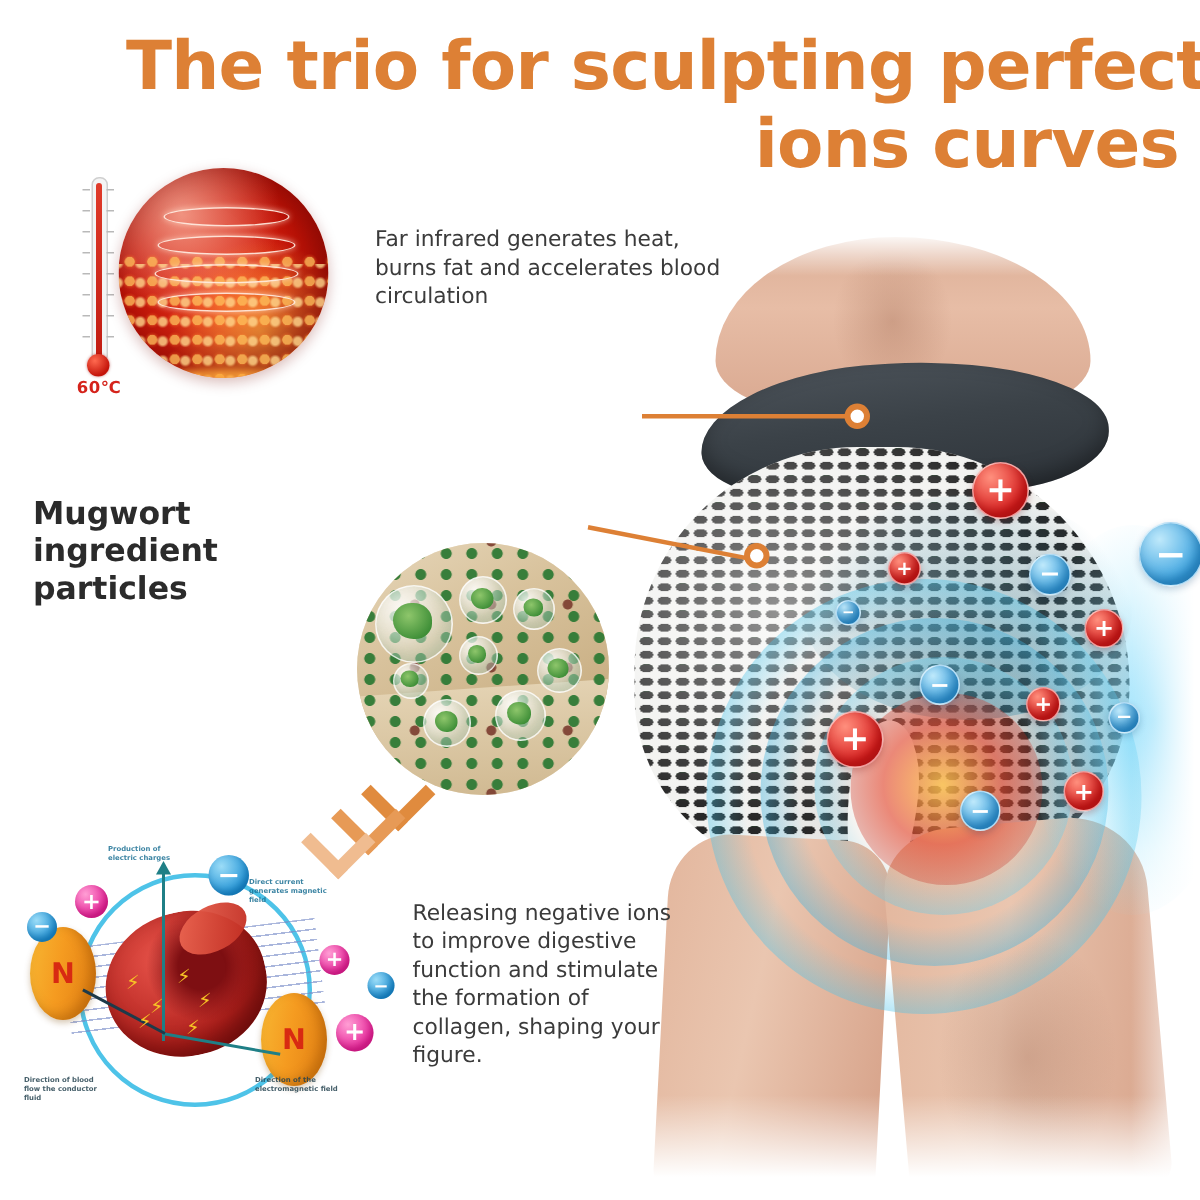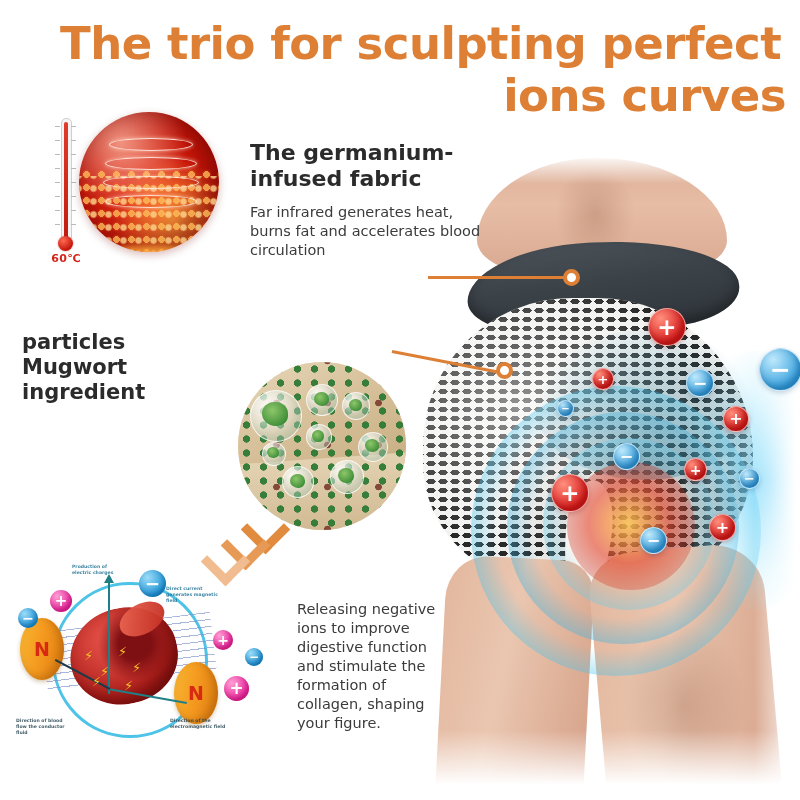--- a/index.html
+++ b/index.html
@@ -17,21 +17,21 @@
   .title-wrap{position:absolute;left:60px;top:18px;width:730px;text-align:right;z-index:40;}
   .title-line{
     font-family:"DejaVu Sans","Liberation Sans",sans-serif;
     font-weight:700;
     font-size:45px;
     line-height:52px;
     color:#DD8035;
     letter-spacing:-0.5px;
     white-space:nowrap;
   }
-  .title-line.l1{text-align:left;padding-right:4px;}
+  .title-line.l1{text-align:left;padding-right:4px;margin-left:24px;}
   .title-line.l2{text-align:right;padding-right:4px;}
 
   
   .heading{
     font-family:"DejaVu Sans","Liberation Sans",sans-serif;
     font-weight:700;color:#2b2b2b;
   }
   .body-text{
     font-family:"DejaVu Sans","Liberation Sans",sans-serif;
     color:#3b3b3b;font-weight:400;
@@ -43,21 +43,21 @@
   .blk-germ .body-text{font-size:14.5px;line-height:19px;margin-top:11px;}
 
   
   .blk-mug{position:absolute;left:22px;top:330px;width:230px;z-index:35;}
   .blk-mug .heading{font-size:21px;line-height:25px;}
   .blk-mug .body-text{font-size:14.5px;line-height:19px;margin-top:11px;}
 
   
   .blk-tour{position:absolute;left:275px;top:592px;width:180px;z-index:35;}
   .blk-tour .heading{font-size:21px;line-height:25px;letter-spacing:0.3px;}
-  .blk-tour .body-text{font-size:14.5px;line-height:19px;margin-top:8px;margin-left:22px;}
+  .blk-tour .body-text{font-size:14.5px;line-height:19px;margin-top:8px;}
 
   
   .thermo{position:absolute;left:46px;top:112px;width:40px;height:160px;z-index:30;}
   .thermo .tube{
     position:absolute;left:15px;top:6px;width:9px;height:122px;
     background:#f4f4f4;border:1px solid #cfcfcf;border-radius:5px;
   }
   .thermo .merc{
     position:absolute;left:17.5px;top:10px;width:4px;height:122px;
     background:linear-gradient(#e03b2a,#c01a10);border-radius:2px;
@@ -384,34 +384,30 @@
     <div class="cells"></div>
     <div class="cells2"></div>
     <div class="coil c1"></div>
     <div class="coil c2"></div>
     <div class="coil c3"></div>
     <div class="coil c4"></div>
     <div class="glowbot"></div>
   </div>
 
   <div class="blk-germ">
-    <div class="heading">
-      <div>The germanium-</div>
-      <div>infused fabric</div>
-    </div>
     <div class="body-text">Far infrared generates heat, burns fat and accelerates blood circulation</div>
   </div>
 
   <div class="conn" style="left:428px;top:276px;width:137px;height:3px;"></div>
   <div class="conn-dot" style="left:563px;top:269px;"></div>
 
   <div class="blk-mug">
     <div class="heading">
+      <div>Mugwort ingredient</div>
       <div>particles</div>
-      <div>Mugwort ingredient</div>
     </div>
   </div>
 
   <div class="mug-photo">
     <div class="sheet"></div>
     <div class="sheet2"></div>
     <div class="dots"></div>
     <div class="dots-b"></div>
     <div class="bub" style="left:12px;top:28px;width:50px;height:50px;"></div>
     <div class="herb" style="left:24px;top:40px;width:26px;height:24px;"></div>

